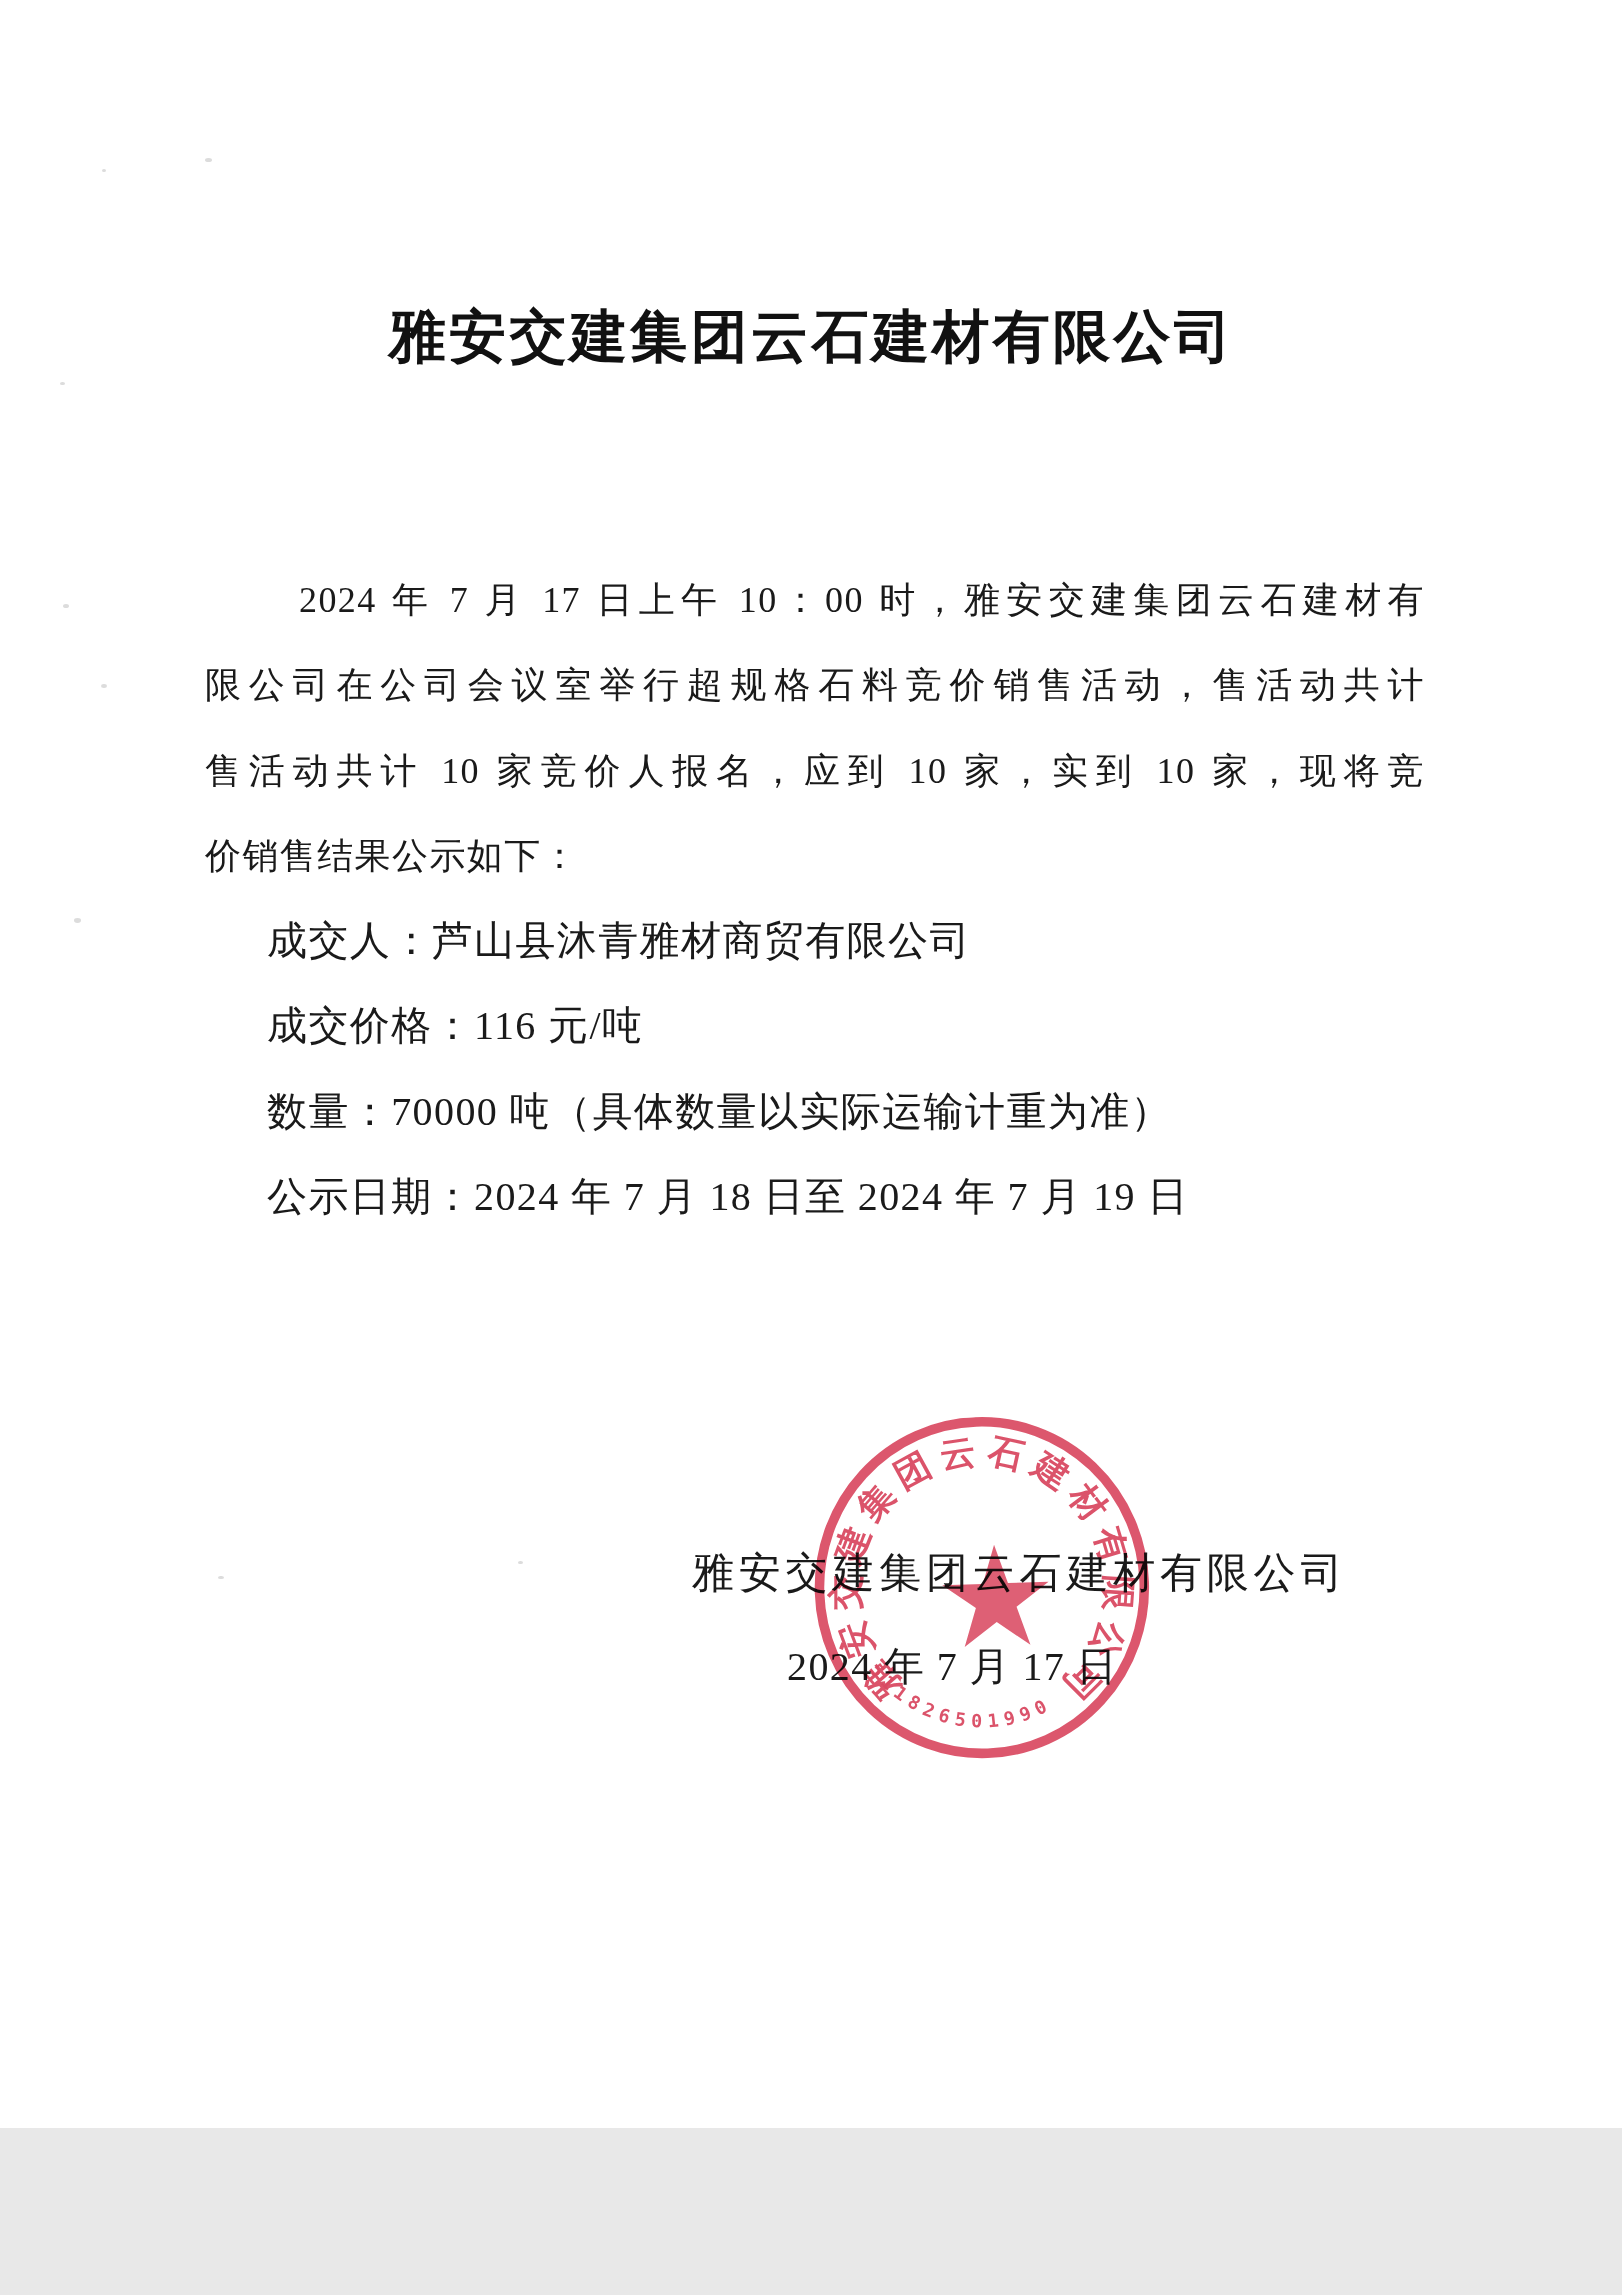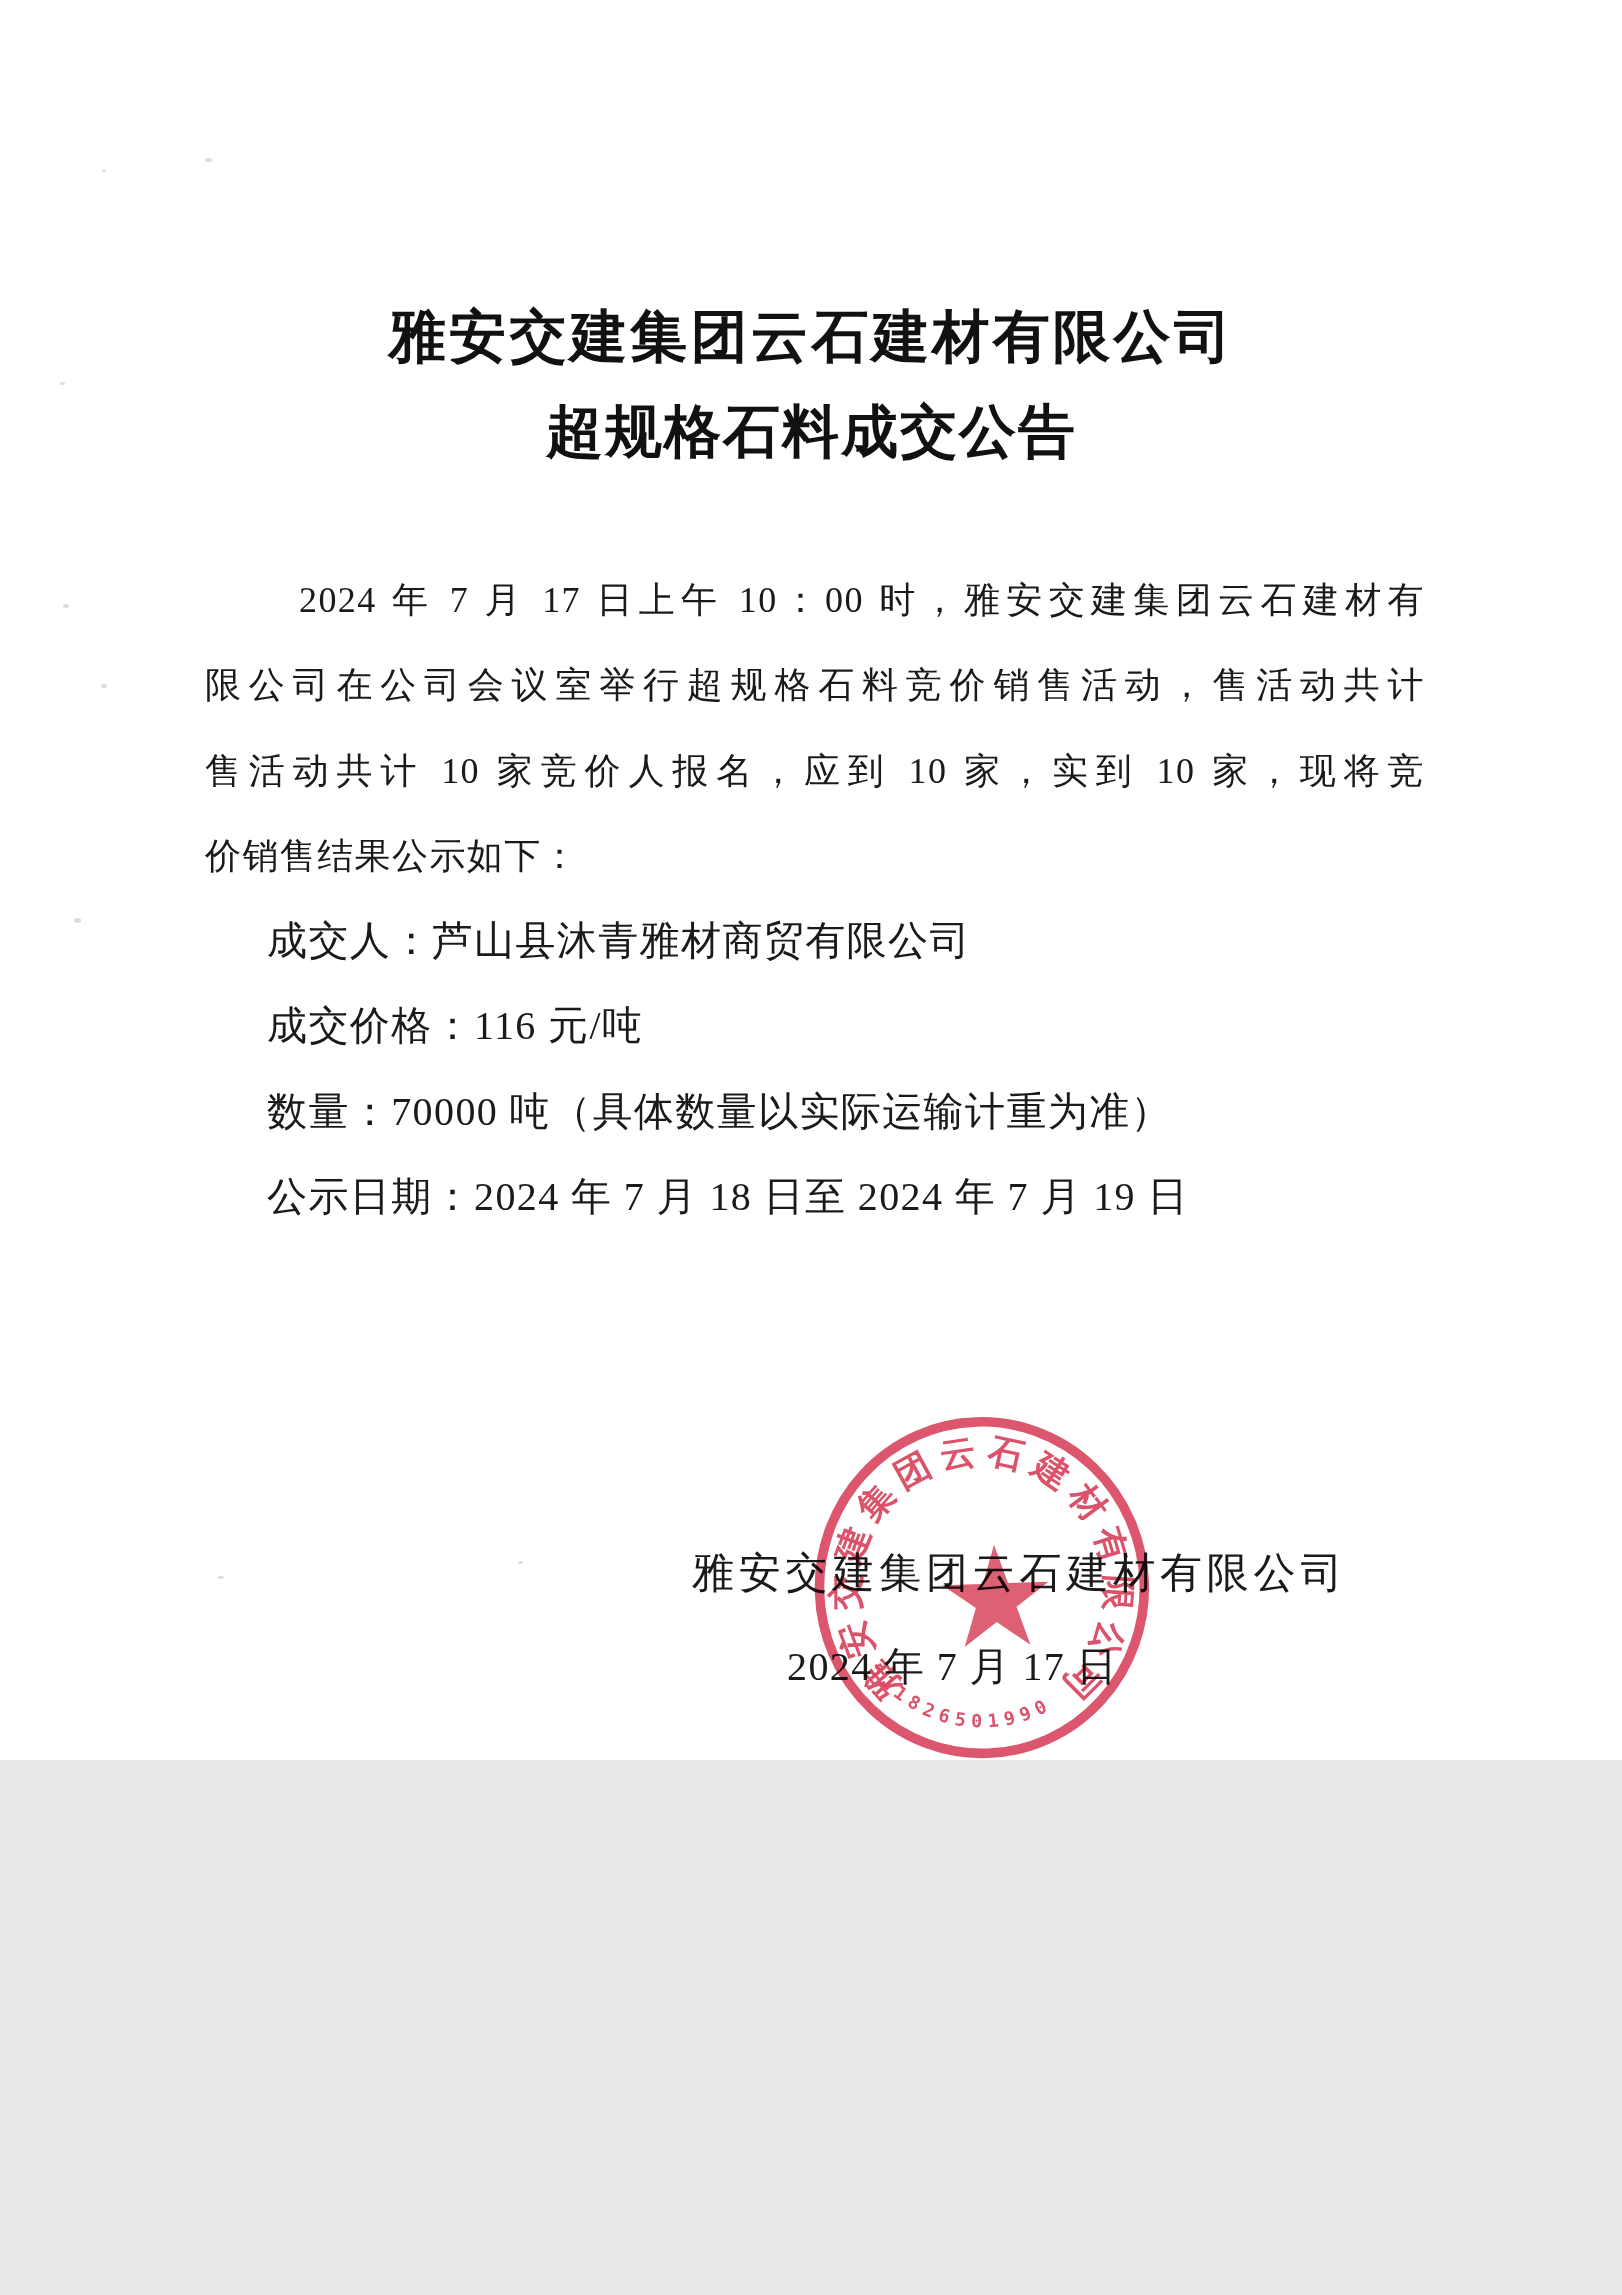--- a/index.html
+++ b/index.html
@@ -3,21 +3,21 @@
 <meta charset="utf-8">
 <style>
   html, body {
     margin: 0;
     padding: 0;
     background: #e8e8e8;
   }
   .page {
     position: relative;
     width: 1623px;
-    height: 1760px;
+    height: 2128px;
     background: #ffffff;
     overflow: hidden;
     font-family: "Liberation Serif", "DejaVu Serif", serif;
     color: #161616;
   }
   
   .title {
     position: absolute;
     left: 0;
     width: 1623px;
@@ -126,21 +126,20 @@
   <div class="speck" style="left:205px; top:158px; width:6.8px; height:4.1px;"></div>
   <div class="speck" style="left:102px; top:169px; width:4.1px; height:3.4px;"></div>
   <div class="speck" style="left:60px; top:382px; width:4.8px; height:3.4px;"></div>
   <div class="speck" style="left:63px; top:604px; width:6.1px; height:4.1px;"></div>
   <div class="speck" style="left:101px; top:684px; width:5.5px; height:4.1px;"></div>
   <div class="speck" style="left:74px; top:918px; width:6.8px; height:4.8px;"></div>
   <div class="speck" style="left:218px; top:1576px; width:5.5px; height:3.4px;"></div>
   <div class="speck" style="left:518px; top:1561px; width:4.8px; height:3.4px;"></div>
 
   <div class="title title-line1">雅安交建集团云石建材有限公司</div>
-  <div class="title title-line2">超规格石料成交公告</div>
 
   <div class="para-line justified indent-first" style="top:576px;">2024 年 7 月 17 日上午 10：00 时，雅安交建集团云石建材有</div>
   <div class="para-line justified" style="top:661px;">限公司在公司会议室举行超规格石料竞价销售活动，售活动共计</div>
   <div class="para-line justified" style="top:747px;">售活动共计 10 家竞价人报名，应到 10 家，实到 10 家，现将竞</div>
   <div class="para-line" style="top:832px;">价销售结果公示如下：</div>
 
   <div class="detail-line" style="top:917px;text-align:center;">成交人：芦山县沐青雅材商贸有限公司</div>
   <div class="detail-line" style="top:1002px;">成交价格：116 元/吨</div>
   <div class="detail-line" style="top:1088px;">数量：70000 吨（具体数量以实际运输计重为准）</div>
   <div class="detail-line" style="top:1173px;">公示日期：2024 年 7 月 18 日至 2024 年 7 月 19 日</div>

